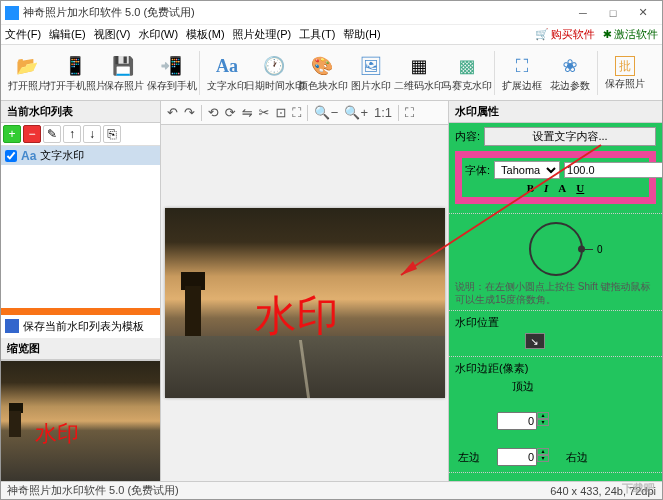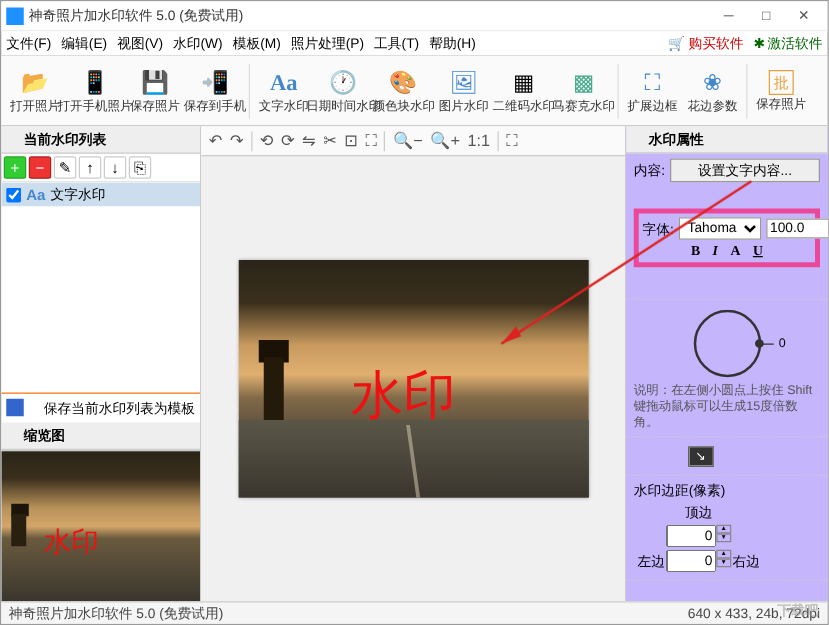--- a/index.html
+++ b/index.html
@@ -14,71 +14,71 @@
 .menubar .buy{display:flex;align-items:center;gap:2px;color:#c00}
 .menubar .act{display:flex;align-items:center;gap:2px;color:#060}
 .toolbar{height:56px;display:flex;align-items:center;padding:2px 4px;gap:2px;border-bottom:1px solid #ccc;background:#fafafa}
 .tbbtn{display:flex;flex-direction:column;align-items:center;justify-content:center;width:46px;height:52px;cursor:pointer;border:1px solid transparent;border-radius:2px}
 .tbbtn .ic{width:24px;height:24px;display:flex;align-items:center;justify-content:center;font-size:18px}
 .tbbtn .lb{font-size:10px;color:#333;text-align:center;line-height:11px;margin-top:2px;white-space:nowrap}
 .tsep{width:1px;height:44px;background:#ddd;margin:0 2px}
 .aa{color:#48c;font-weight:bold;font-family:serif}
 .main{flex:1;display:flex;overflow:hidden}
 .left{width:160px;display:flex;flex-direction:column;border-right:1px solid #ccc}
-.panelhdr{background:#eee;padding:3px 18px;border-bottom:1px solid #ccc;font-weight:bold}
+.panelhdr{background:#eee;padding:3px 6px;border-bottom:1px solid #ccc;font-weight:bold}
 .ltools{display:flex;gap:2px;padding:2px;border-bottom:1px solid #ddd}
 .ltools .lt{width:18px;height:18px;display:flex;align-items:center;justify-content:center;border:1px solid #ccc;border-radius:2px;cursor:pointer;font-size:12px}
 .ltools .lt.add{background:#3c3;color:#fff;border-color:#2a2}
 .ltools .lt.del{background:#e33;color:#fff;border-color:#a22}
 .wmlist{flex:1;overflow:auto;background:#fff}
 .wmitem{display:flex;align-items:center;gap:4px;padding:2px 4px;background:#cde;cursor:pointer}
 .wmitem .chk{width:12px;height:12px}
 .wmitem .aaic{color:#48c;font-weight:bold;font-size:12px}
-.savetpl{display:flex;align-items:flex-start;gap:16px;padding:4px;border-top:1px solid #f97316;cursor:pointer}
+.savetpl{display:flex;align-items:flex-start;gap:4px;padding:4px;border-top:7px solid #f97316;cursor:pointer}
 .savetpl .ic{width:14px;height:14px;background:#36c}
 .preview{display:flex;flex-direction:column;border-top:1px solid #ccc}
 .preview .img{height:120px;background:linear-gradient(to bottom,#2a2518 0%,#3a2f1c 18%,#b8925a 38%,#d4a668 50%,#6a5a3e 58%,#3a362e 100%);position:relative}
 .preview .img .wm{position:absolute;left:34px;top:58px;color:#e11;font-size:22px;font-family:"SimSun",serif}
 .preview .img .sign{position:absolute;left:8px;top:50px;width:12px;height:26px;background:#2a2010}
 .preview .img .sign2{position:absolute;left:8px;top:42px;width:14px;height:10px;background:#1a1508}
 .center{flex:1;display:flex;flex-direction:column;background:#f0f0f0}
 .ctools{height:24px;display:flex;align-items:center;gap:6px;padding:0 6px;border-bottom:1px solid #ccc;background:#fafafa}
 .ctools span{cursor:pointer;color:#555;font-size:13px}
 .ctools .sep{width:1px;height:16px;background:#ccc}
 .canvas{flex:1;display:flex;align-items:center;justify-content:center;position:relative}
 .photo{width:280px;height:190px;background:linear-gradient(to bottom,#2a2518 0%,#3a2f1c 18%,#c89a5e 36%,#e0b070 48%,#826a48 58%,#4a4238 78%,#2e2b24 100%);position:relative;box-shadow:0 0 3px rgba(0,0,0,.3)}
 .photo .wm{position:absolute;left:90px;top:80px;color:#e11;font-size:42px;font-family:"SimSun",serif}
 .photo .road{position:absolute;bottom:0;left:0;right:0;height:62px;background:linear-gradient(to bottom,#5a5648 0%,#3a362e 100%)}
 .photo .lane{position:absolute;bottom:0;left:138px;width:3px;height:58px;background:rgba(220,210,180,.5);transform:skewX(8deg)}
 .photo .sign{position:absolute;left:20px;top:78px;width:16px;height:50px;background:#241a0a}
 .photo .signb{position:absolute;left:16px;top:64px;width:24px;height:18px;background:#1a1206}
 .arrow{position:absolute;pointer-events:none}
 .statusbar{height:18px;display:flex;align-items:center;padding:0 6px;border-top:1px solid #ccc;background:#f5f5f5;color:#444;gap:18px;font-size:10px}
 .statusbar .sp{flex:1}
-.right{width:162px;display:flex;flex-direction:column;border-left:1px solid #ccc;background:#c4b5fd;overflow-y:auto}
+.right{width:214px;display:flex;flex-direction:column;border-left:1px solid #ccc;background:#22c55e;overflow-y:auto}
 .grp{padding:4px 6px;border-bottom:1px dotted #ccc}
 .grp .gl{margin-bottom:3px}
 .row{display:flex;align-items:center;gap:4px;margin-bottom:3px}
 .row label{white-space:nowrap}
 .row .btn{flex:1;background:#eee;border:1px solid #999;padding:1px 4px;cursor:pointer;text-align:center}
 .row select,.row input{flex:1;border:1px solid #999;padding:1px 2px;font-size:11px;background:#fff}
-.fontbox{border:4px solid #ec4899;padding:3px;margin:21px 0}
+.fontbox{border:7px solid #ec4899;padding:3px;margin:5px 0}
 .fmtrow{display:flex;gap:10px;justify-content:center;margin-top:3px}
 .fmtrow span{cursor:pointer;font-weight:bold;font-family:serif}
 .colorbox{width:22px;height:16px;background:#e11;border:1px solid #888}
 .dial{width:54px;height:54px;border:2px solid #333;border-radius:50%;position:relative;margin:4px auto}
 .dial .h{position:absolute;right:-12px;top:50%;width:12px;height:1px;background:#333}
 .dial .z{position:absolute;right:-22px;top:50%;transform:translateY(-50%);font-size:10px}
 .dial .knob{position:absolute;right:-4px;top:50%;width:7px;height:7px;background:#333;border-radius:50%;transform:translateY(-50%)}
 .hint{font-size:10px;color:#555;line-height:13px}
 .posgrid{display:grid;grid-template-columns:repeat(3,20px);gap:1px;margin:3px auto;width:fit-content}
 .posgrid .c{width:20px;height:16px;border:1px solid #888;background:#fff;cursor:pointer;display:flex;align-items:center;justify-content:center;font-size:10px}
 .posgrid .c.sel{background:#ffc}
 .posgrid .c.arrow{background:#333;color:#fff}
-.offgrid{display:grid;grid-template-columns:28px 44px 28px;grid-template-rows:auto auto auto;gap:2px;align-items:center;justify-items:center;margin:2px auto}
+.offgrid{display:grid;grid-template-columns:28px 44px 28px;grid-template-rows:auto auto auto;gap:18px;align-items:center;justify-items:center;margin:2px auto}
 .offgrid input{width:40px;text-align:right;padding:1px}
 .offgrid .spn{width:12px;display:flex;flex-direction:column}
 .offgrid .spn b{height:7px;border:1px solid #888;font-size:6px;line-height:5px;text-align:center;cursor:pointer;font-weight:normal}
 .watermark-logo{position:absolute;right:8px;bottom:4px;color:#999;font-size:11px;font-weight:bold;opacity:.6}
 </style>
 </head>
 <body>
 
 <div class="titlebar">
   <div class="appicon"></div>
@@ -254,20 +254,21 @@
     </div>
     <div class="grp">
       <div class="dial">
         <div class="knob"></div>
         <div class="h"></div>
           <div class="z">0</div>
       </div>
       <div class="hint">说明：在左侧小圆点上按住 Shift 键拖动鼠标可以生成15度倍数角。</div>
     </div>
     <div class="grp">
+      <div class="gl">水印位置</div>
       <div class="posgrid">
         <div class="c arrow">↖</div>
           <div class="c arrow">↑</div>
           <div class="c arrow">↗</div>
         <div class="c arrow">←</div>
           <div class="c sel"></div>
           <div class="c arrow">→</div>
         <div class="c arrow">↙</div>
           <div class="c arrow">↓</div>
           <div class="c arrow">↘</div>

